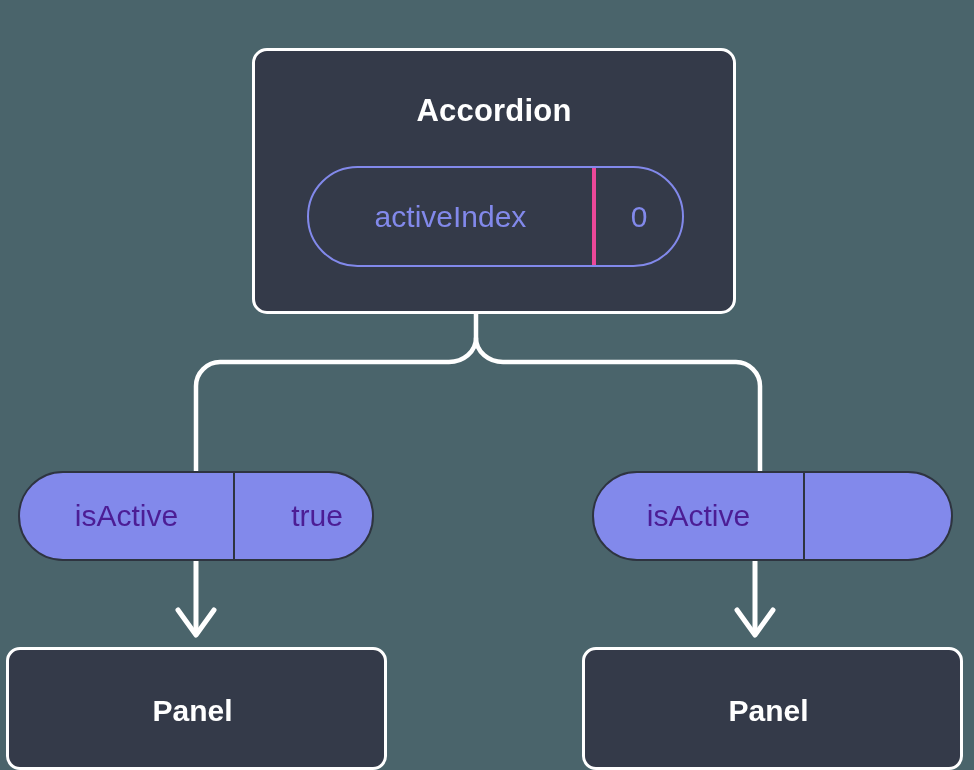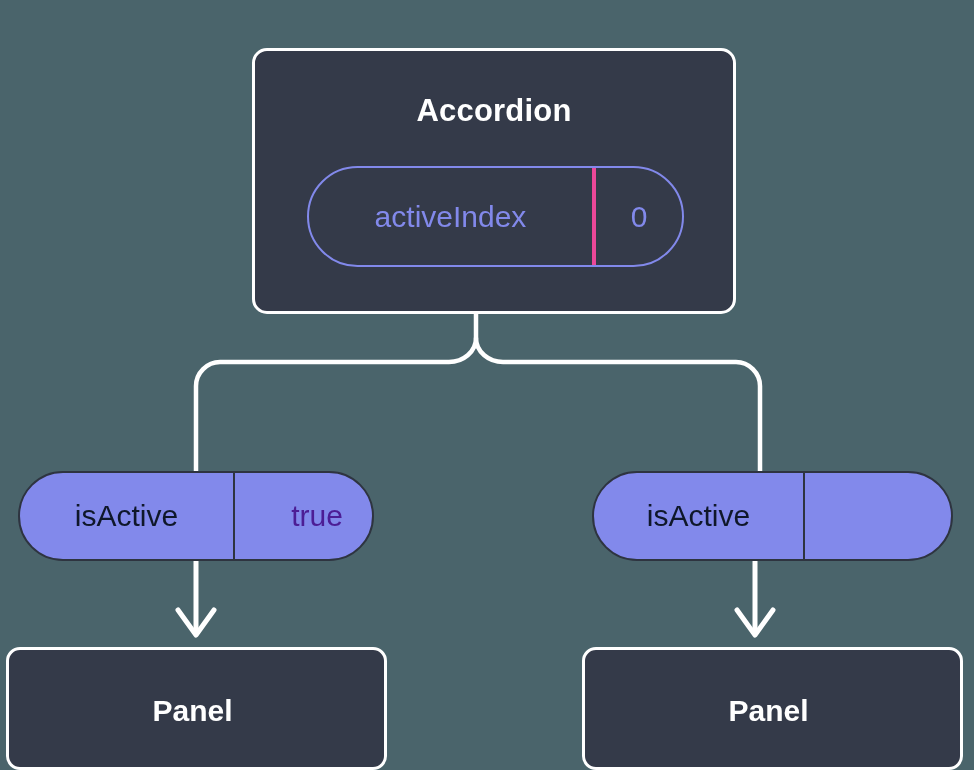--- a/index.html
+++ b/index.html
@@ -105,21 +105,21 @@
     border-radius: 45px;
     display: flex;
     align-items: stretch;
     overflow: hidden;
   }
   .pill-solid .pill-key {
     display: flex;
     align-items: center;
     justify-content: center;
     border-right: 2px solid #2e3440;
-    color: #0f172a;
+    color: #4c1d95;
     font-size: 30px;
     line-height: 1;
   }
   .pill-solid .pill-val {
     flex: 1 1 auto;
     display: flex;
     align-items: center;
     justify-content: center;
     color: #4c1d95;
     font-size: 30px;

